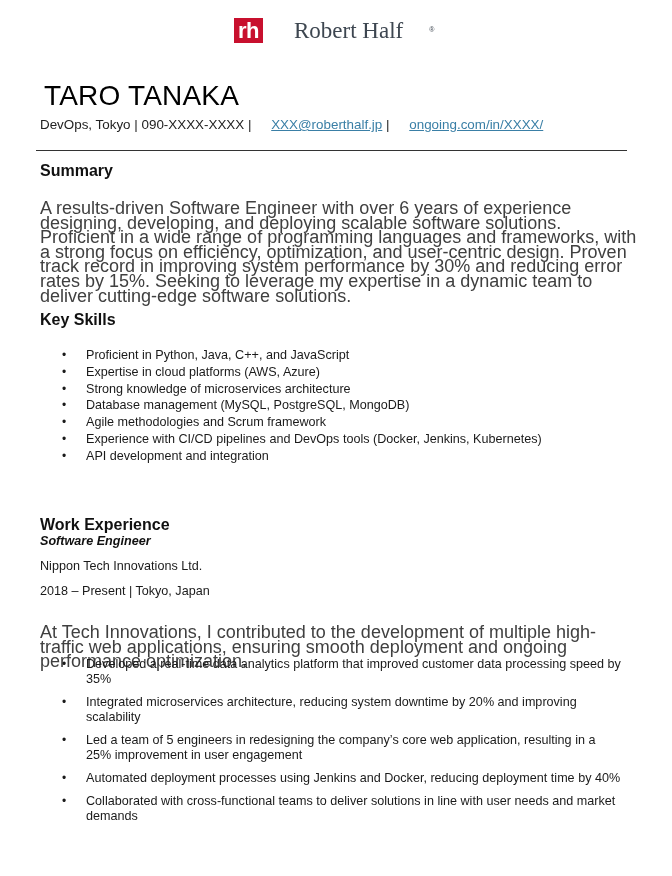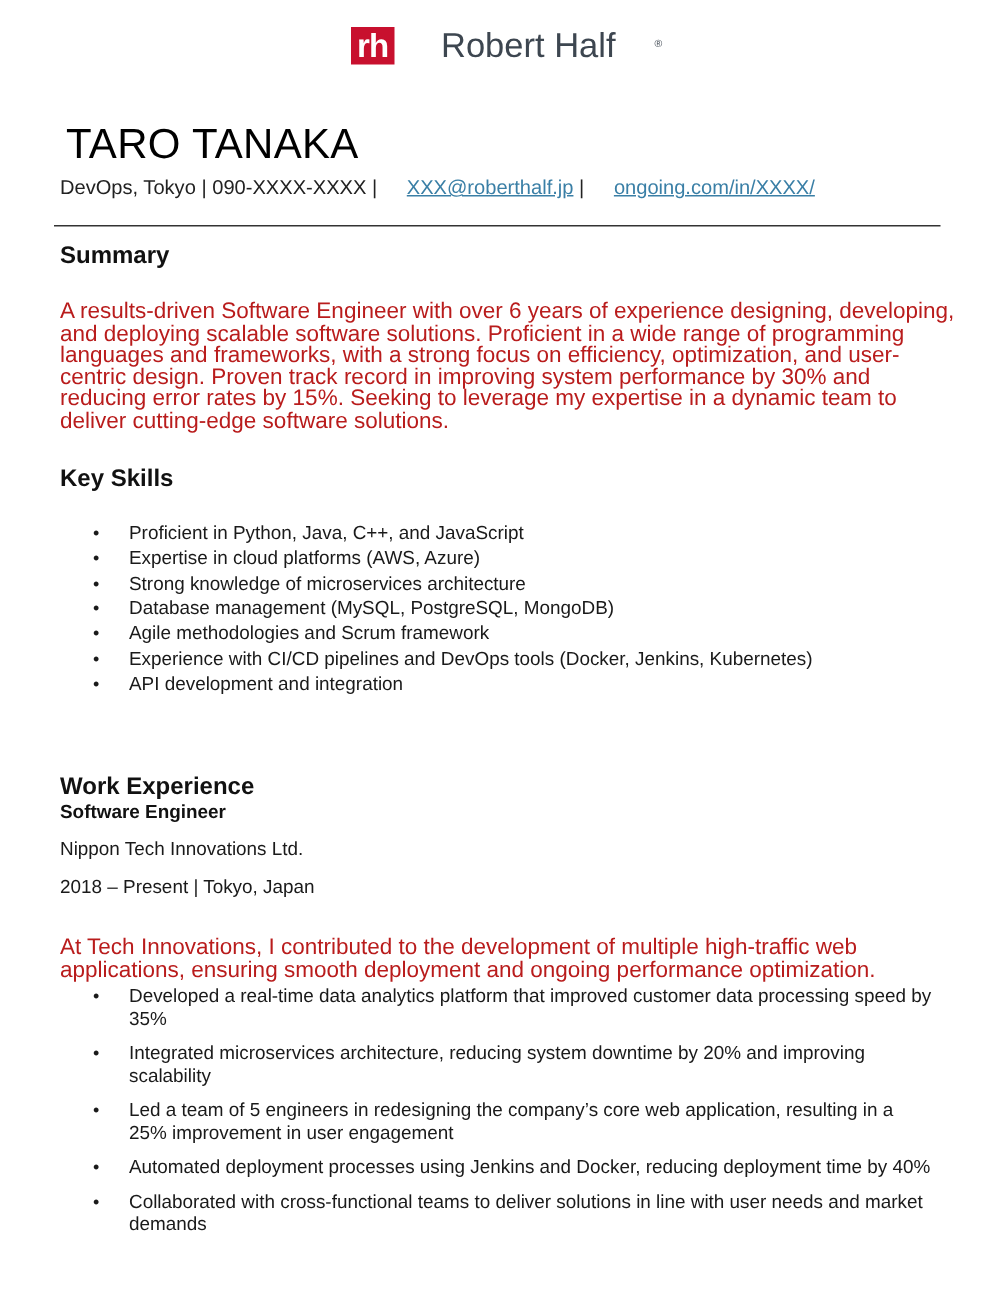--- a/index.html
+++ b/index.html
@@ -30,21 +30,21 @@
       font-family: "Liberation Sans", sans-serif;
       font-weight: bold;
       font-size: 22px;
       line-height: 25px;
       height: 25px;
       padding: 0 4px;
       letter-spacing: -0.5px;
       display: inline-block;
     }
     .logo-text {
-      font-family: Liberation Sans, sans-serif;
+      font-family: Liberation Serif, serif;
       font-size: 23px;
       color: #3d4650;
       margin-left: 6px;
       line-height: 25px;
     }
     .logo-reg {
       font-size: 7px;
       vertical-align: top;
       color: #3d4650;
       margin-left: 1px;
@@ -90,23 +90,23 @@
       margin: 0;
       font-size: 16px;
       font-weight: bold;
       color: #111111;
     }
     .para {
       position: absolute;
       left: 40px;
       width: 600px;
       margin: 0;
-      font-size: 15px;
+      font-size: 18px;
       line-height: 14.6px;
-      color: #b91c1c;
+      color: #404040;
     }
     .skills {
       position: absolute;
       top: 347px;
       left: 62px;
       margin: 0;
       padding: 0;
       list-style: none;
       font-size: 12.6px;
       line-height: 16.8px;
@@ -122,20 +122,21 @@
       top: 0;
       font-size: 12px;
     }
     .job-title {
       position: absolute;
       top: 534px;
       left: 40px;
       font-size: 12.6px;
       font-weight: bold;
       color: #111111;
+      font-style: italic;
     }
     .job-company {
       position: absolute;
       top: 559px;
       left: 40px;
       font-size: 12.6px;
       color: #1a1a1a;
     }
     .job-dates {
       position: absolute;

